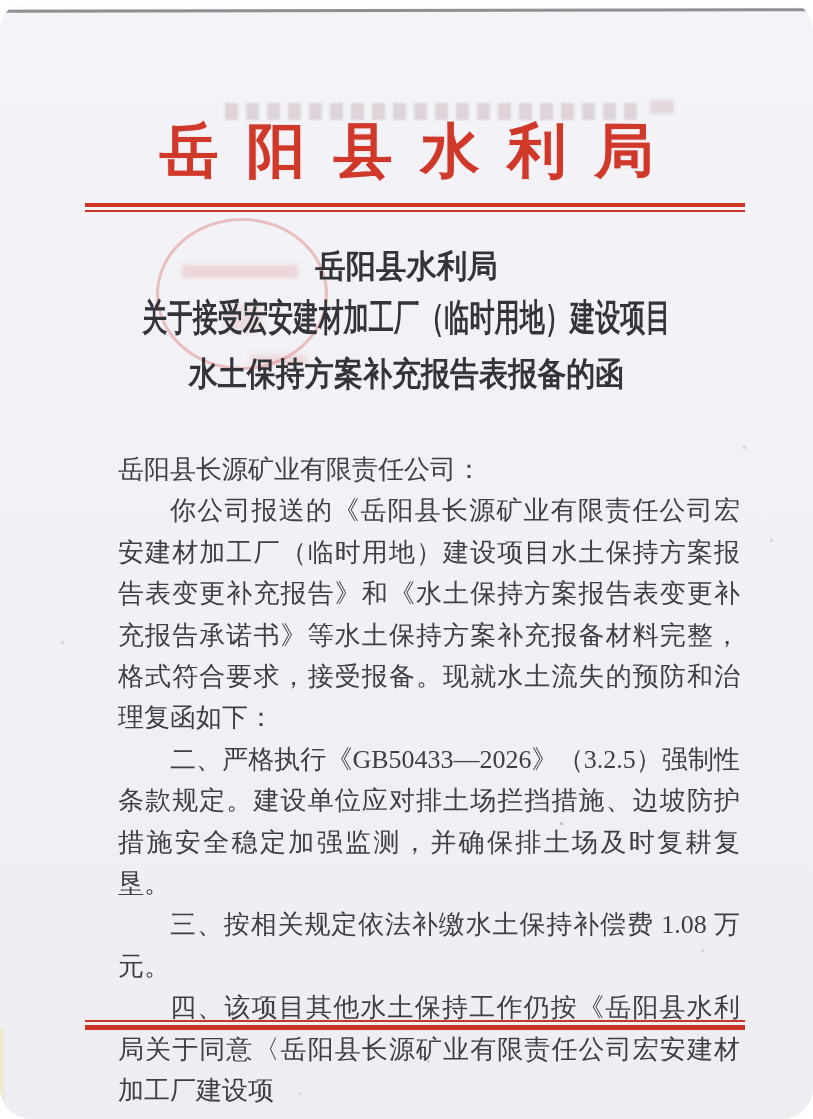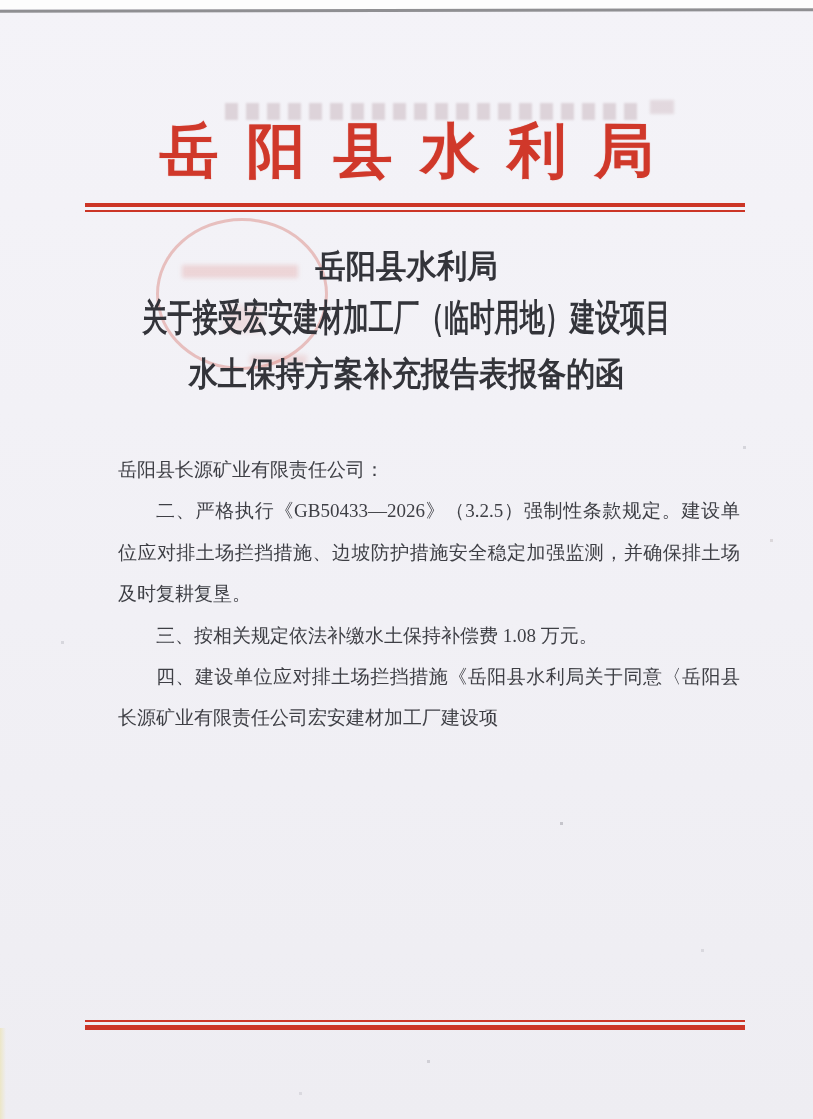--- a/index.html
+++ b/index.html
@@ -4,20 +4,21 @@
 <style>
   html, body { margin: 0; padding: 0; background: #ffffff; }
   .page {
     position: relative;
     width: 813px;
     height: 1119px;
     margin: 0;
     overflow: hidden;
     background: linear-gradient(180deg, #f4f3f8 0%, #f1f0f5 55%, #eeedf2 100%);
     font-family: "Liberation Serif", serif;
+    border-radius: 31px;
   }
   
   .top-white-strip {
     position: absolute; top: 0; left: 0; width: 100%; height: 9px;
     background: #fdfdfd;
   }
   .scan-edge-line {
     position: absolute; top: 9px; left: -4px; width: 821px; height: 3px;
     background: #8f8f92;
     transform: rotate(-0.12deg);
@@ -100,21 +101,21 @@
   }
   .doc-title .t3 {
     font-size: 33px; line-height: 40px;
     transform: scaleX(.88);
     white-space: nowrap;
   }
 
   
   .body-text {
     position: absolute; top: 449px; left: 118px; width: 622px;
-    font-size: 19px;
+    font-size: 26px;
     line-height: 41.4px;
     color: #3e3f45;
     text-align: justify;
     font-family: "Liberation Serif", serif;
   }
   .body-text p { margin: 0; text-indent: 2em; }
   .body-text p.salutation { text-indent: 0; }
 
   .rule-bottom { position: absolute; top: 1020px; left: 85px; width: 660px; }
   .rule-bottom .bar-thin  { height: 2px; background: #cc3526; }
@@ -162,23 +163,24 @@
   </div>
 
   <div class="doc-title">
     <div class="t1">岳阳县水利局</div>
     <div class="t2">关于接受宏安建材加工厂（临时用地）建设项目</div>
     <div class="t3">水土保持方案补充报告表报备的函</div>
   </div>
 
   <div class="body-text">
     <p class="salutation">岳阳县长源矿业有限责任公司：</p>
+    <p>你公司报送的《岳阳县长源矿业有限责任公司宏安建材加工厂（临时用地）建设项目水土保持方案报告表变更补充报告》和《水土保持方案报告表变更补充报告承诺书》等水土保持方案补充报备材料完整，格式符合要求，接受报备。现就水土流失的预防和治理复函如下：</p>
     <p>二、严格执行《GB50433—2026》（3.2.5）强制性条款规定。建设单位应对排土场拦挡措施、边坡防护措施安全稳定加强监测，并确保排土场及时复耕复垦。</p>
     <p>三、按相关规定依法补缴水土保持补偿费 1.08 万元。</p>
-    <p>四、建设单位应对排土场拦挡措施《岳阳县水利局关于同意〈岳阳县长源矿业有限责任公司宏安建材加工厂建设项</p>
+    <p>四、该项目其他水土保持工作仍按《岳阳县水利局关于同意〈岳阳县长源矿业有限责任公司宏安建材加工厂建设项</p>
   </div>
 
   <div class="rule-bottom">
     <div class="bar-thin"></div>
     <div class="bar-gap"></div>
     <div class="bar-thick"></div>
   </div>
 
   <div class="speckles"></div>
 

